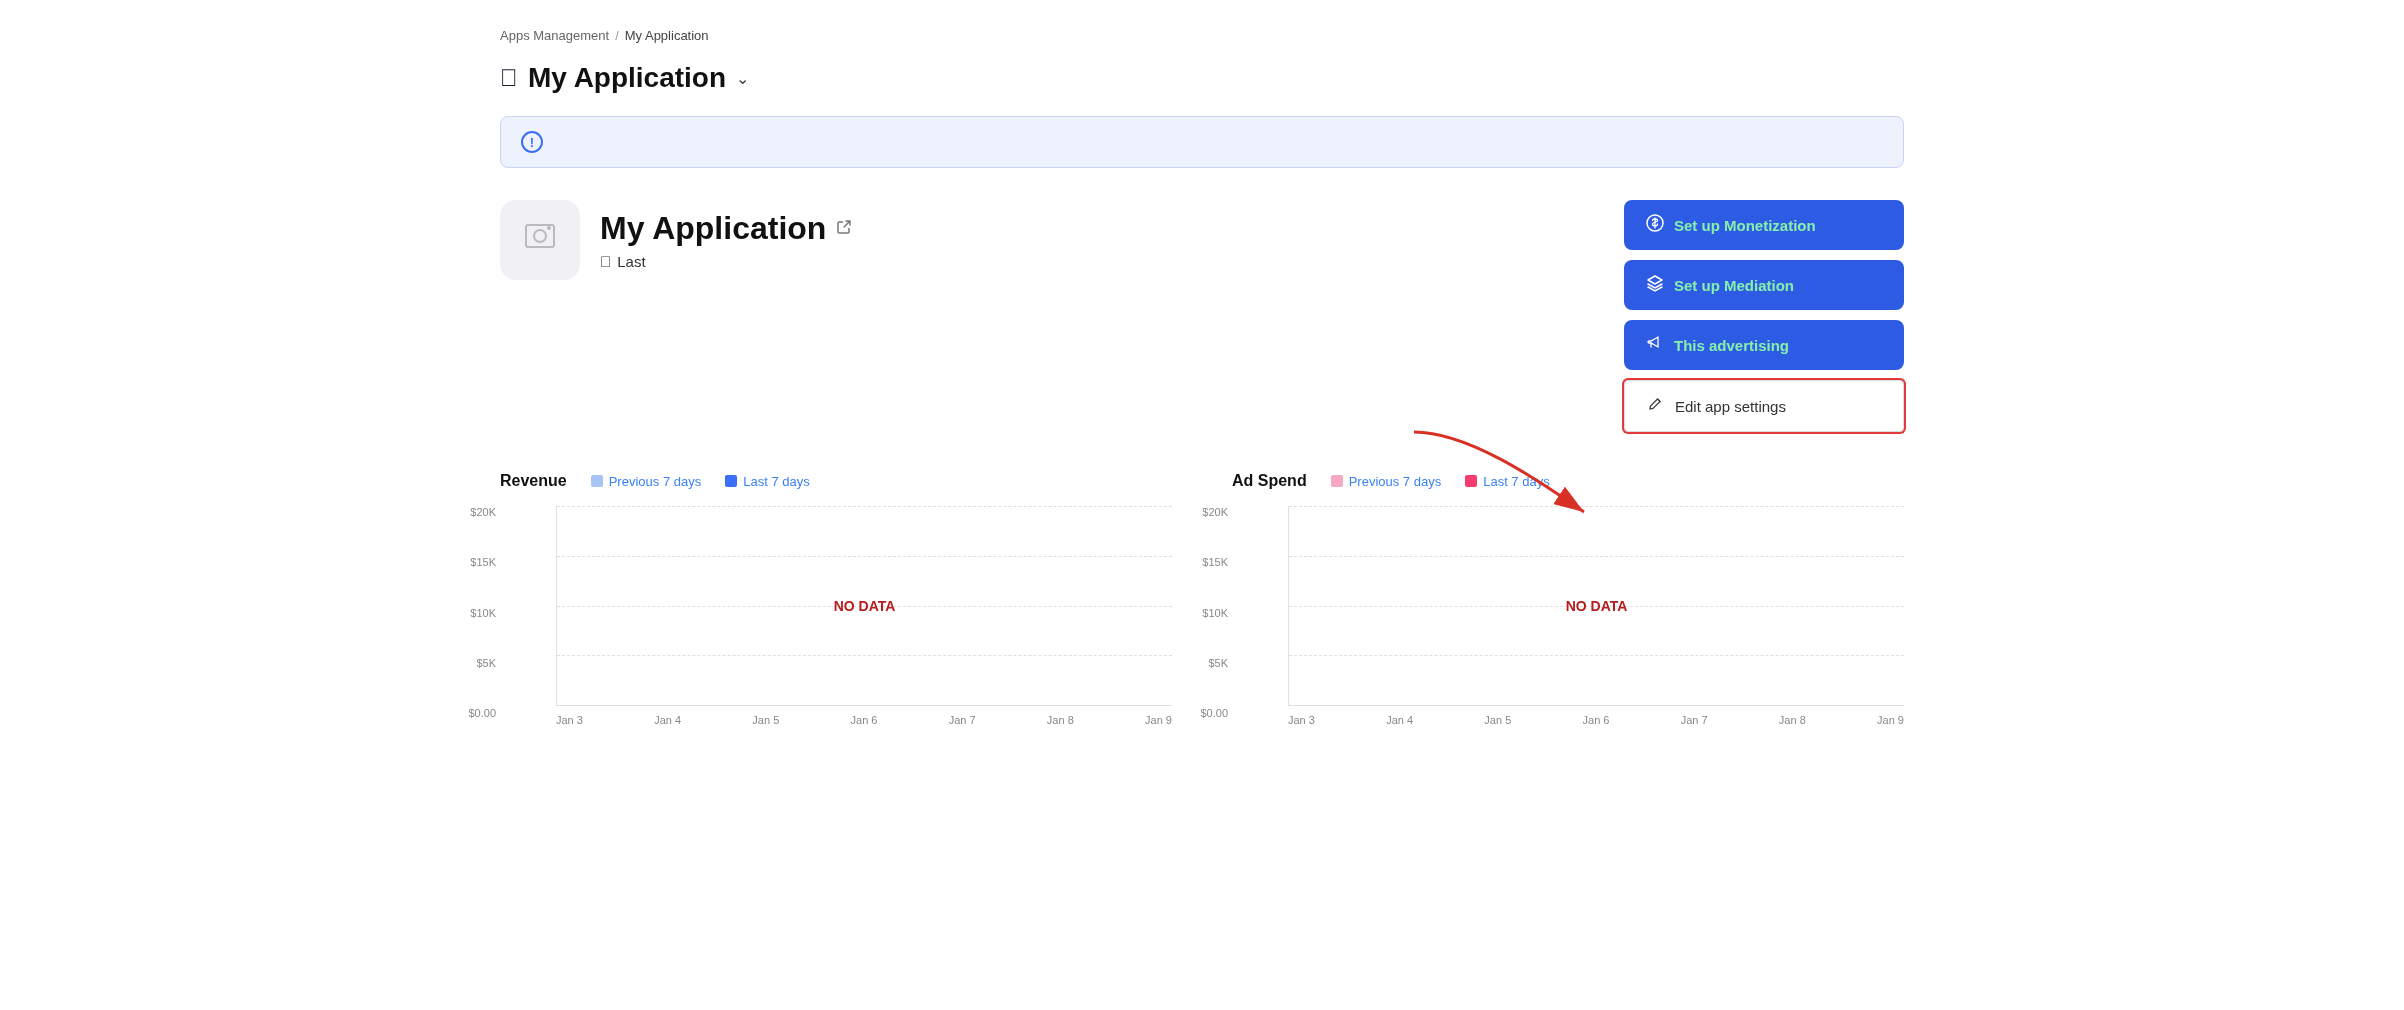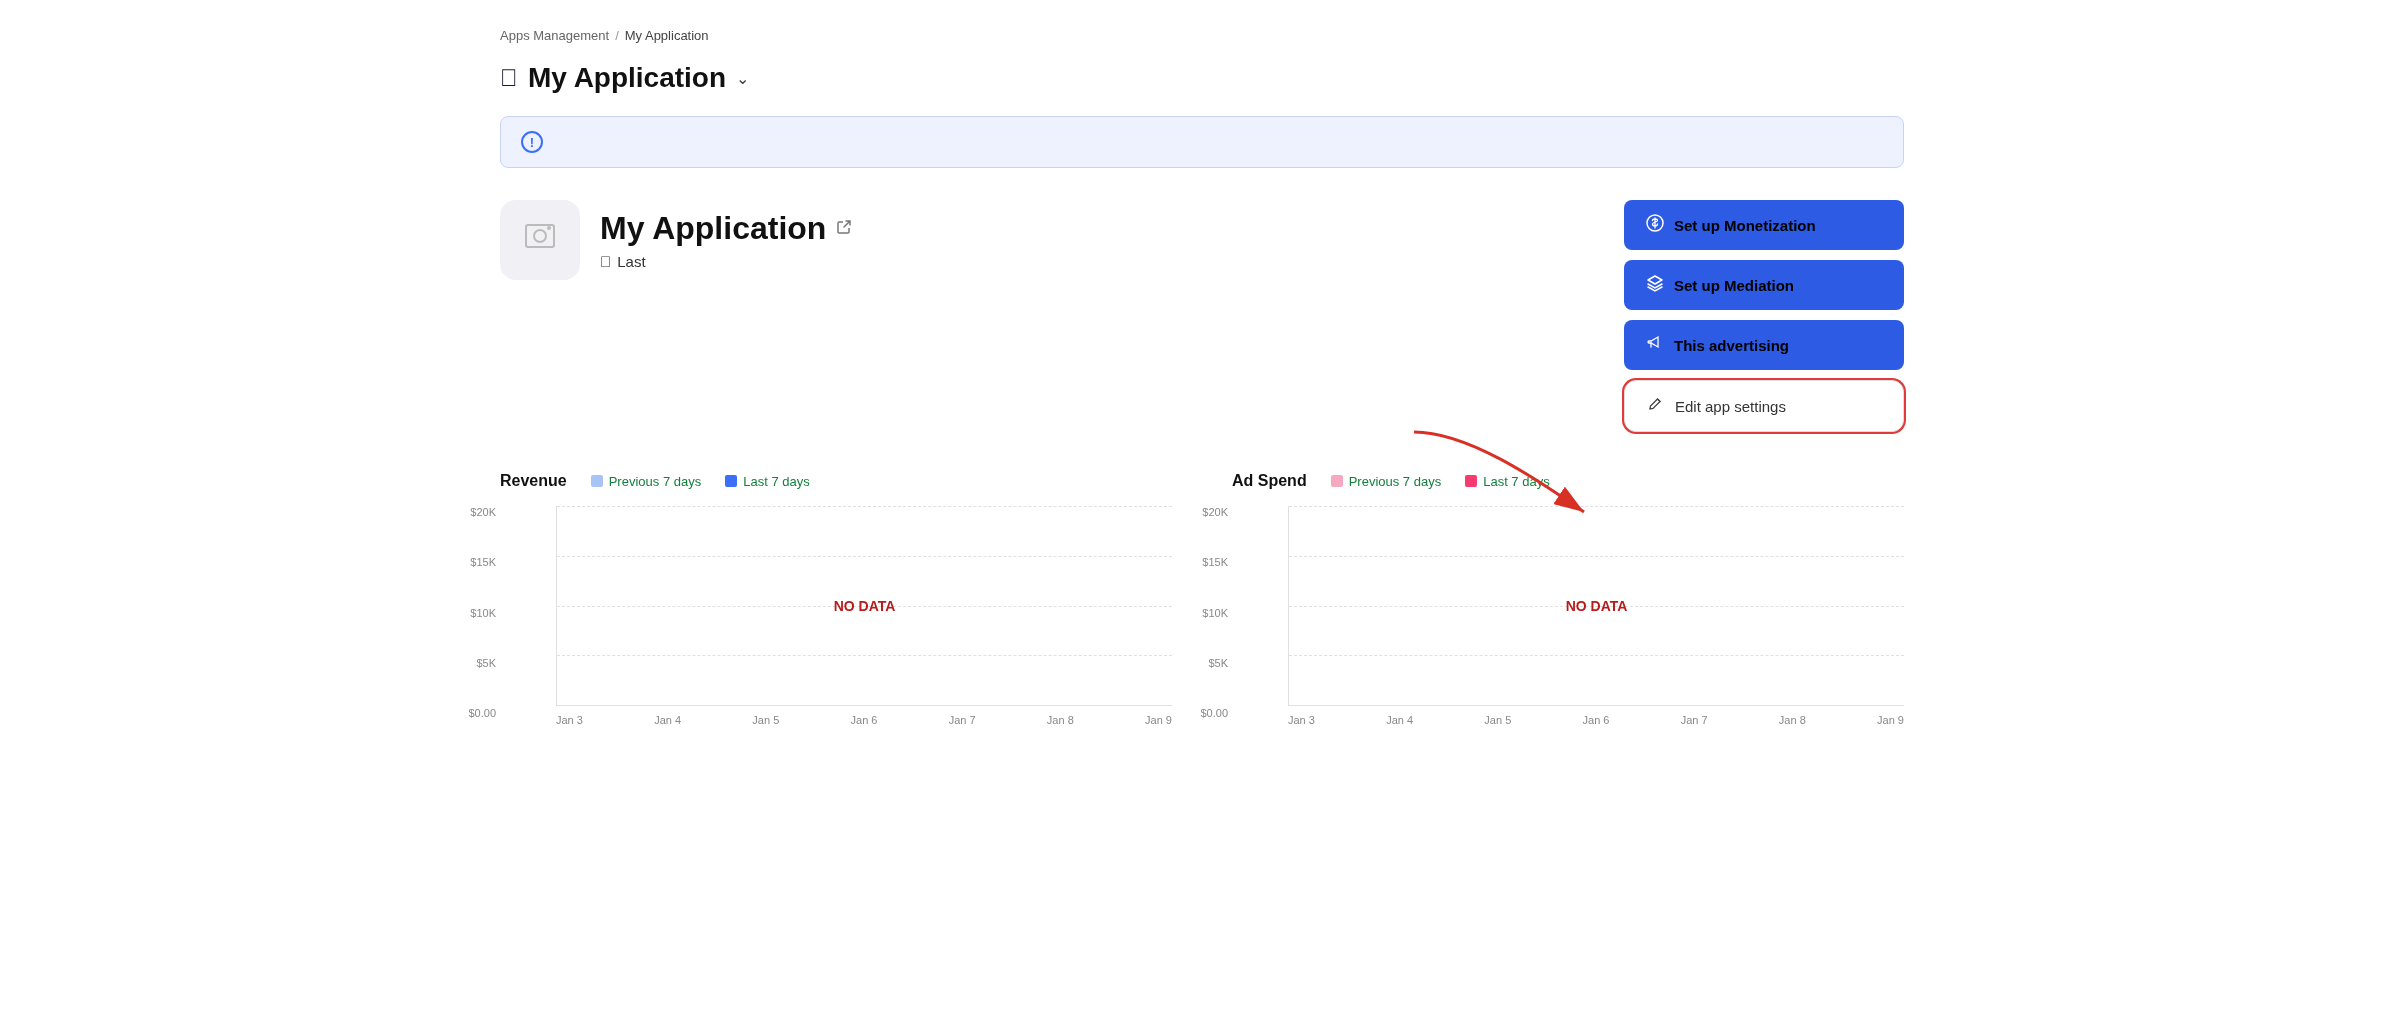--- a/index.html
+++ b/index.html
@@ -145,38 +145,38 @@
     
     .action-buttons {
       display: flex;
       flex-direction: column;
       gap: 10px;
       min-width: 280px;
     }
 
     .btn-primary {
       background: #2d5be3;
-      color: #000000;
+      color: #86efac;
       border: none;
       border-radius: 8px;
       padding: 14px 22px;
       font-size: 15px;
       font-weight: 600;
       cursor: pointer;
       display: flex;
       align-items: center;
       gap: 10px;
       transition: background 0.2s;
     }
 
     .btn-secondary {
       background: #fff;
       color: #333;
       border: 1px solid #ddd;
-      border-radius: 12px;
+      border-radius: 4px;
       padding: 14px 22px;
       font-size: 15px;
       font-weight: 500;
       cursor: pointer;
       display: flex;
       align-items: center;
       gap: 10px;
       transition: background 0.2s;
       box-shadow: 0 0 0 2px #e03a3a;
     }
@@ -202,21 +202,21 @@
     .chart-title {
       font-size: 16px;
       font-weight: 700;
       color: #111;
     }
     .legend-item {
       display: flex;
       align-items: center;
       gap: 6px;
       font-size: 13px;
-      color: #15803d;
+      color: #3b82f6;
     }
     .legend-dot {
       width: 12px;
       height: 12px;
       border-radius: 2px;
     }
 
     .chart-area {
       position: relative;
       height: 200px;

